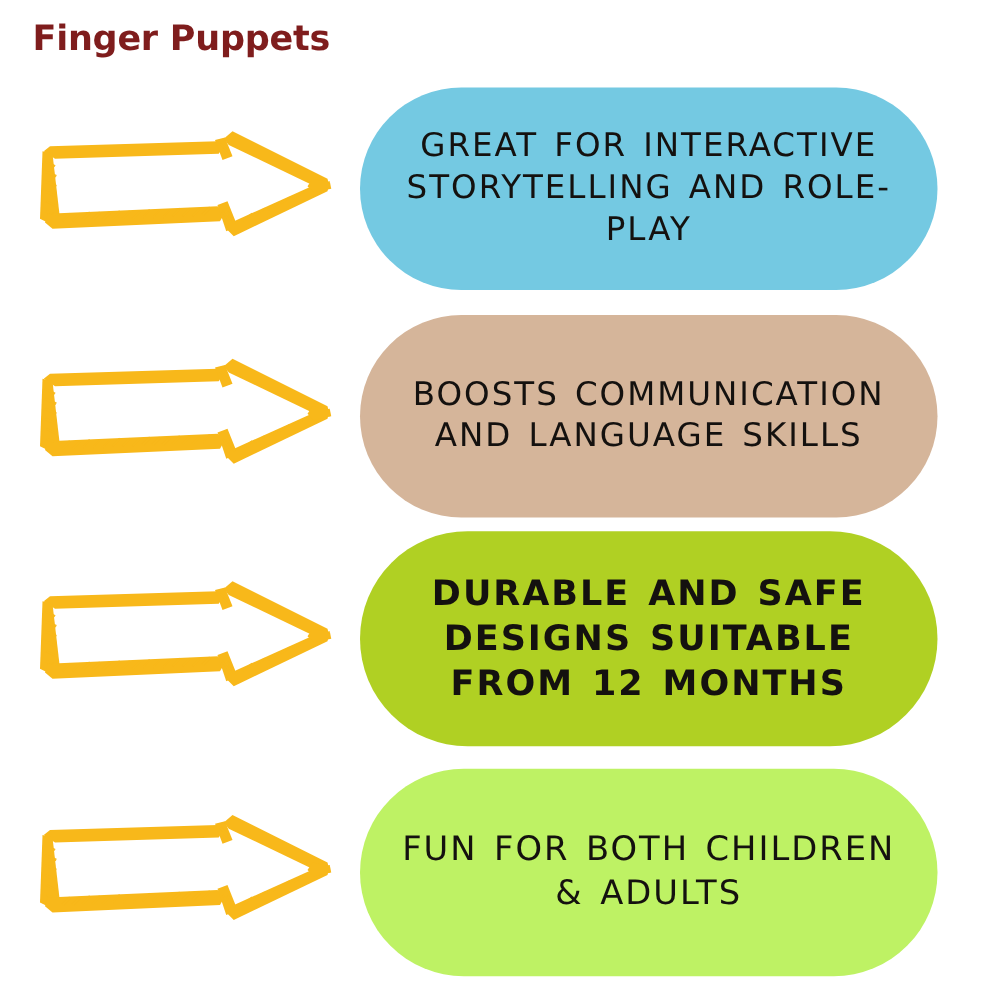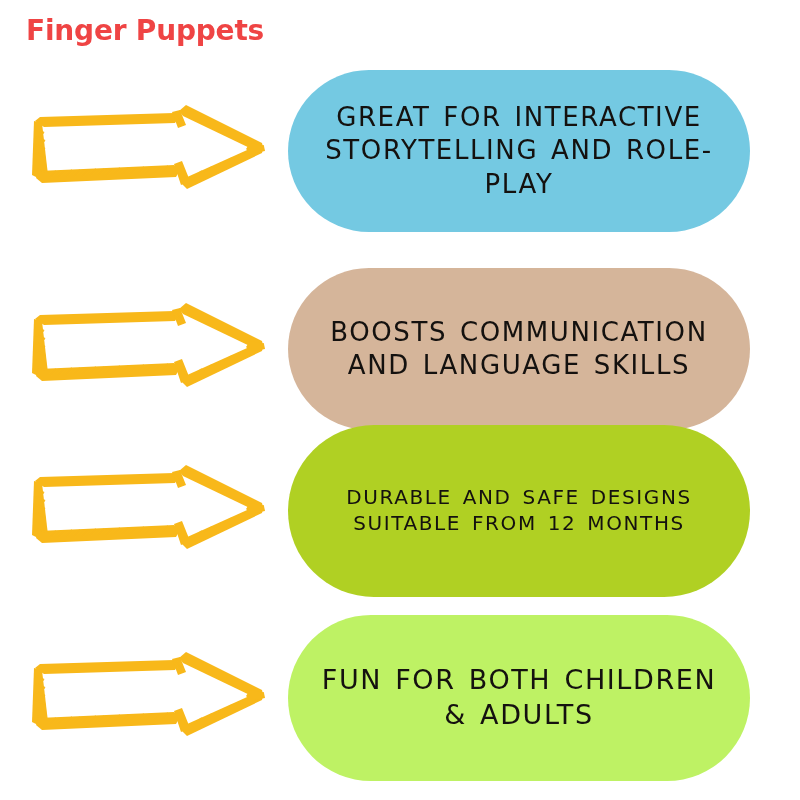--- a/index.html
+++ b/index.html
@@ -24,35 +24,35 @@
 
   
   .page-title {
     position: absolute;
     left: 26px;
     top: 14px;
     font-family: "DejaVu Sans", "Liberation Sans", sans-serif;
     font-weight: bold;
     font-size: 28px;
     letter-spacing: -0.2px;
-    color: #ef4444;
+    color: #7f1d1d;
     white-space: nowrap;
   }
 
   
   .row {
     position: absolute;
     left: 0;
     width: 800px;
     display: flex;
     align-items: center;
   }
 
   .row-1 { top: 70px;  height: 162px; }
-  .row-2 { top: 268px; height: 162px; }
+  .row-2 { top: 252px; height: 162px; }
   .row-3 { top: 425px; height: 172px; }
   .row-4 { top: 615px; height: 166px; }
 
   
   .arrow-cell {
     position: relative;
     width: 288px;
     height: 100%;
     display: flex;
     align-items: center;
@@ -83,21 +83,21 @@
   .pill-text {
     font-family: "DejaVu Sans", "Liberation Sans", sans-serif;
     font-size: 26px;
     line-height: 1.28;
     letter-spacing: 1.6px;
     color: #14110f;
     text-align: center;
     text-transform: uppercase;
     word-spacing: 3px;
   }
-  .row-3 .pill-text { font-size: 20px; }
+  .row-3 .pill-text { font-size: 28px; font-weight: bold; }
   .row-4 .pill-text { font-size: 27px; }
 </style>
 </head>
 <body>
 
 <div class="canvas">
 
   <div class="page-title">Finger Puppets</div>
 
   <div class="row row-1">

